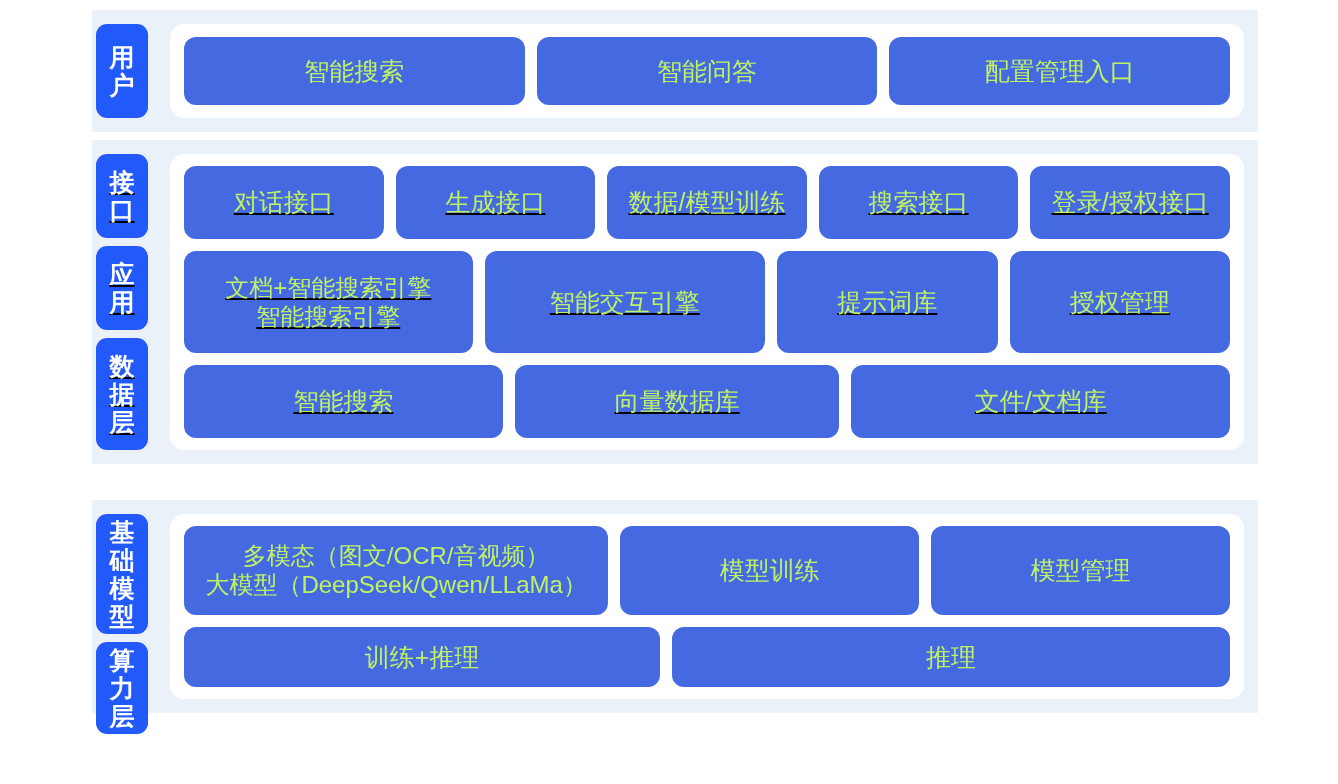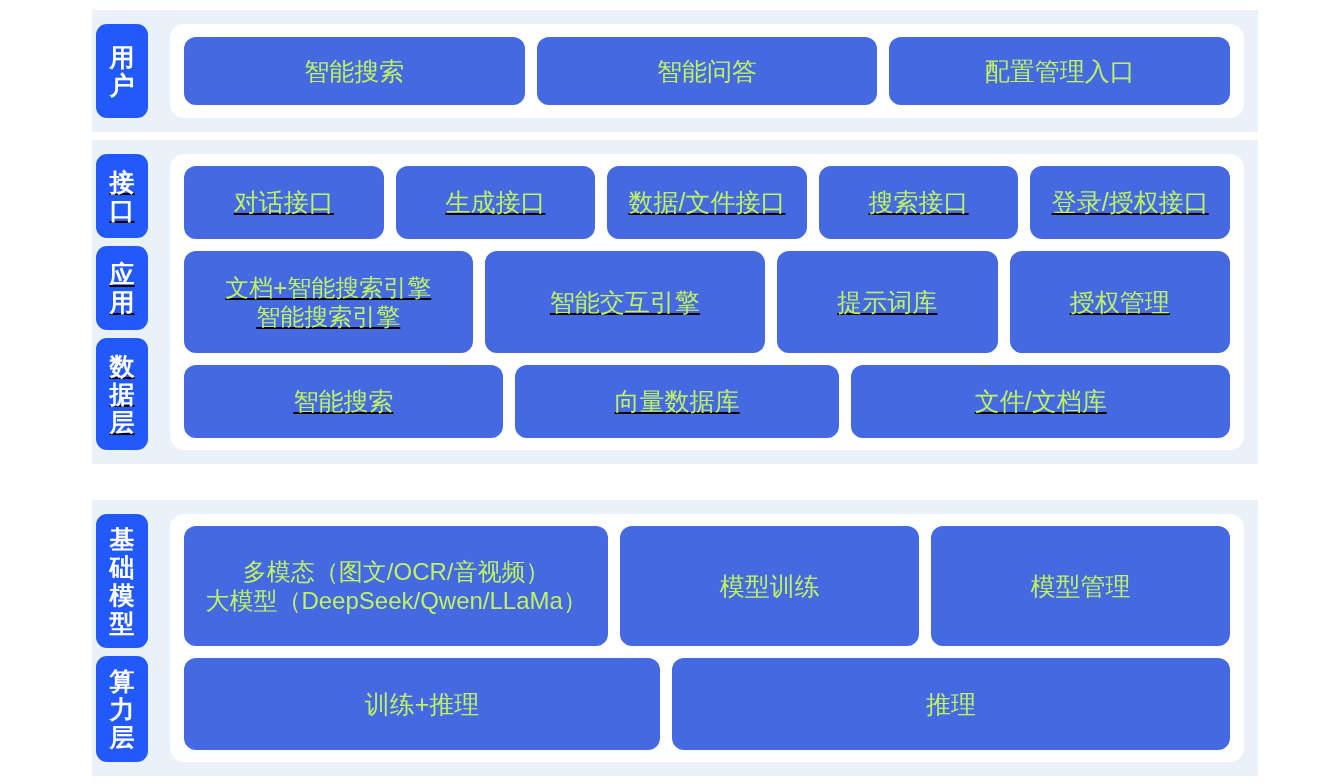--- a/index.html
+++ b/index.html
@@ -92,21 +92,21 @@
     padding: 6px 10px;
     white-space: pre-line;
     flex: 1 1 0;
   }
 
   .card.sm { font-size: 24px; }
 
   
   #group-user       { top: 10px;  height: 122px; }
   #group-middle     { top: 140px; height: 324px; text-decoration: underline; }
-  #group-foundation { top: 500px; height: 276px; }
+  #group-foundation { top: 500px; height: 213px; }
 
   
   #group-user .group-panel { padding: 13px 14px; }
 
   
   .w-a { flex-grow: 1.00; }
   .w-b { flex-grow: 1.00; }
 </style>
 </head>
 <body>
@@ -130,21 +130,21 @@
     <div class="group-labels">
       <div class="layer-label">接口</div>
       <div class="layer-label">应用</div>
       <div class="layer-label">数据层</div>
     </div>
     <div class="group-panel">
 
       <div class="row">
         <div class="card w-a">对话接口</div>
         <div class="card w-a">生成接口</div>
-        <div class="card w-a">数据/文件接口</div>
+        <div class="card w-a">数据/模型训练</div>
         <div class="card w-b">搜索接口</div>
         <div class="card w-a">登录/授权接口</div>
       </div>
 
       <div class="row">
         <div class="card sm" style="flex-grow:1.34">文档+智能搜索引擎
 智能搜索引擎</div>
         <div class="card" style="flex-grow:1.30">智能交互引擎</div>
         <div class="card" style="flex-grow:1.00">提示词库</div>
         <div class="card" style="flex-grow:1.00">授权管理</div>

